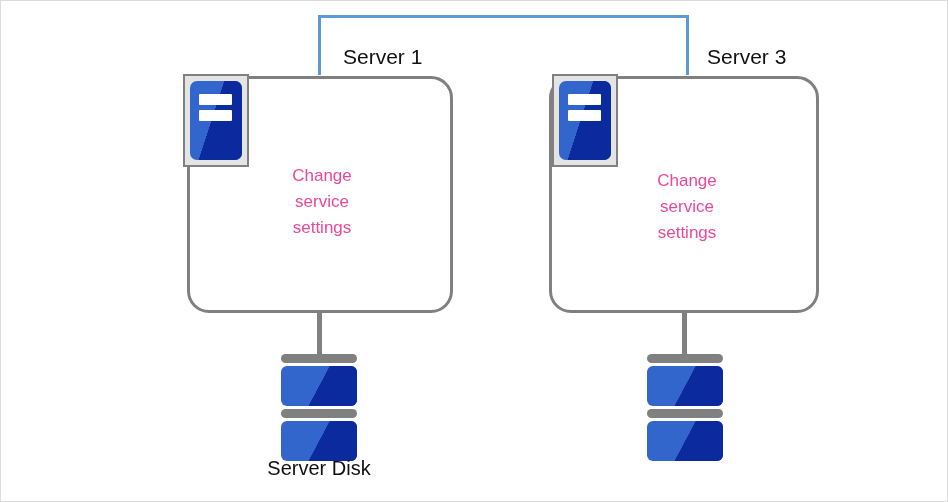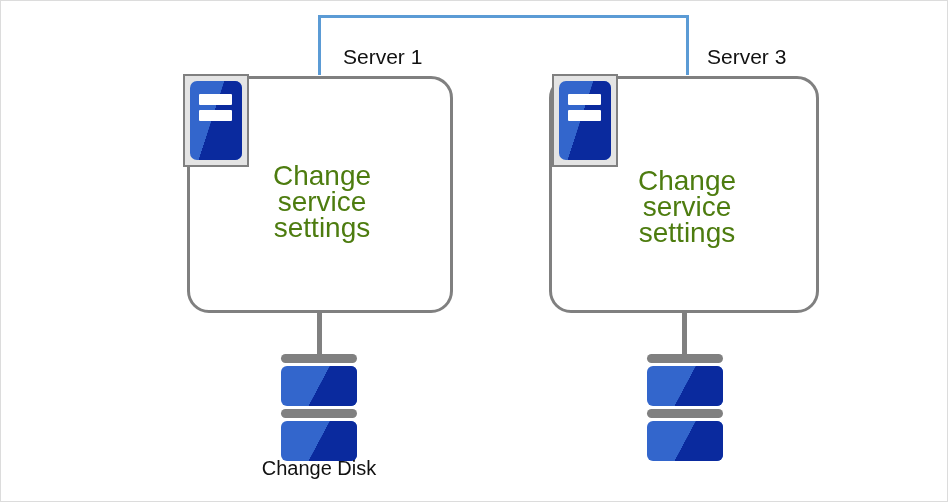--- a/index.html
+++ b/index.html
@@ -46,22 +46,22 @@
   .server-box {
     position: absolute;
     border: 3px solid #808080;
     border-radius: 22px;
     background: #ffffff;
     box-sizing: border-box;
   }
 
   .server-text {
     position: absolute;
-    font-size: 28px;
-    color: #4d7c0f;
+    font-size: 17px;
+    color: #ec4899;
     text-align: center;
     line-height: 26px;
     white-space: pre-line;
   }
 
   
   .machine-icon {
     position: absolute;
     width: 66px;
     height: 93px;
@@ -175,21 +175,21 @@
         <div class="dark-wedge"></div>
       </div>
       <div class="disk-gap"></div>
       <div class="disk-plate"></div>
       <div class="disk-gap"></div>
       <div class="disk-block">
         <div class="dark-wedge"></div>
       </div>
     </div>
 
-    <div class="disk-label" style="left:258px; top:455px; width:120px;">Change Disk</div>
+    <div class="disk-label" style="left:258px; top:455px; width:120px;">Server Disk</div>
   </div>
 
   <div class="server-group" style="left:0; width:474px;">
 
     <div class="server-label" style="left:706px; top:44px;">Server 3</div>
 
     <div class="server-box" style="left:548px; top:75px; width:270px; height:237px;"></div>
 
     <div class="machine-icon" style="left:551px; top:73px;">
       <div class="machine-body">

